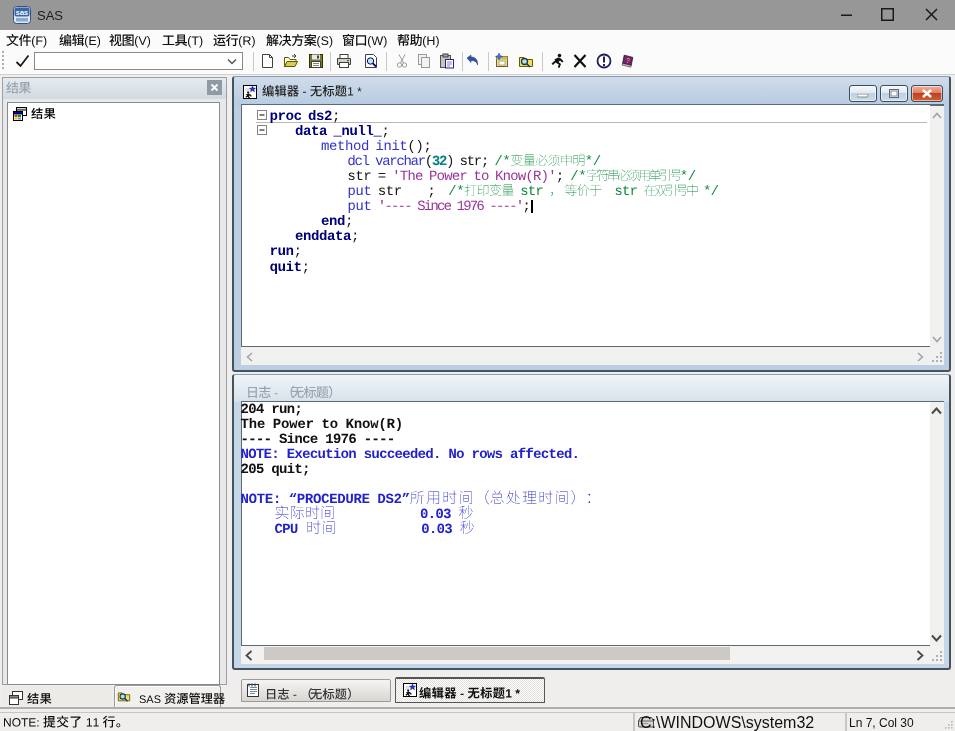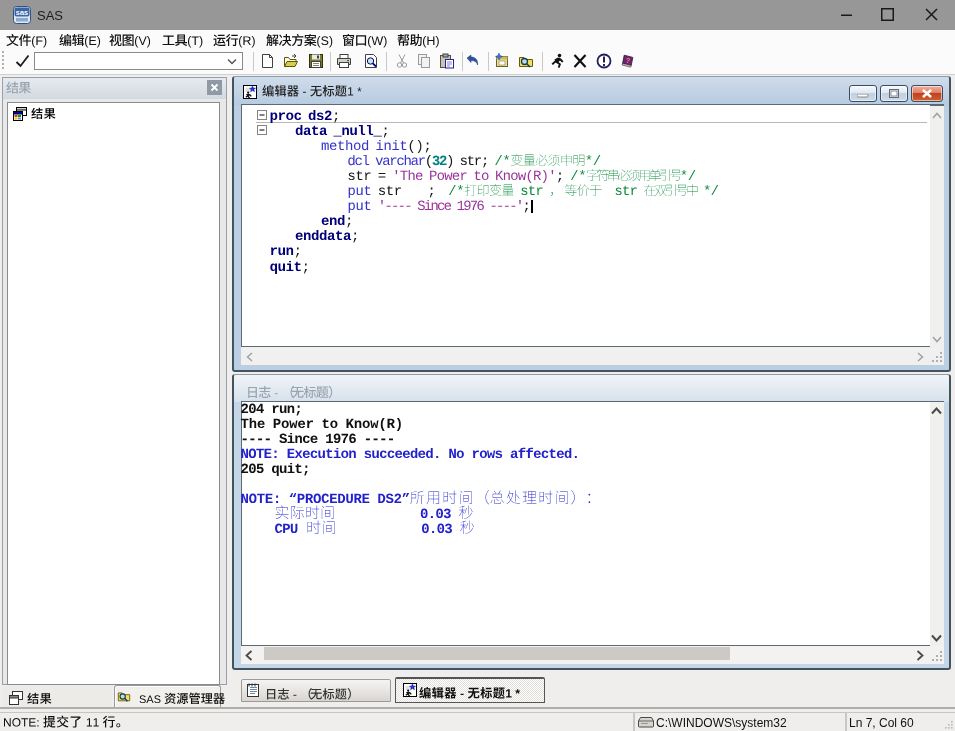--- a/index.html
+++ b/index.html
@@ -402,22 +402,22 @@
 <svg width="200" height="18" viewBox="0 0 200 18" style="position:absolute;left:3px;top:713px">
     <path fill="#111" d="M6.3 13.5 1.9 6.5 2 7 2 8V13.5H1V5.2H2.3L6.8 12.3Q6.7 11.2 6.7 10.7V5.2H7.7V13.5Z M17.5 9.3Q17.5 10.6 17 11.6Q16.5 12.6 15.5 13.1Q14.6 13.6 13.4 13.6Q12.1 13.6 11.2 13.1Q10.2 12.6 9.8 11.6Q9.3 10.6 9.3 9.3Q9.3 7.4 10.4 6.2Q11.4 5.1 13.4 5.1Q14.6 5.1 15.6 5.6Q16.5 6.1 17 7.1Q17.5 8 17.5 9.3ZM16.3 9.3Q16.3 7.8 15.5 6.9Q14.8 6 13.4 6Q12 6 11.2 6.9Q10.4 7.8 10.4 9.3Q10.4 10.9 11.2 11.8Q12 12.7 13.4 12.7Q14.8 12.7 15.6 11.8Q16.3 10.9 16.3 9.3Z M22.2 6.2V13.5H21.1V6.2H18.3V5.2H25.1V6.2Z M26.3 13.5V5.2H32.5V6.2H27.4V8.8H32.2V9.7H27.4V12.6H32.8V13.5Z M34.4 8.4V7.2H35.5V8.4ZM34.4 13.5V12.3H35.5V13.5Z M46.3 5.7V6.5H50.3V5.7ZM46.3 4V4.8H50.3V4ZM45.2 3.1H51.4V7.4H45.2ZM44.6 8.2H52.1V9.2H44.6ZM47.7 8.7H48.9V13.9L47.7 13.4ZM46.2 11Q46.6 12 47.1 12.5Q47.7 13 48.4 13.2Q49.1 13.3 49.9 13.3Q50.1 13.3 50.4 13.3Q50.8 13.3 51.2 13.3Q51.6 13.3 51.9 13.3Q52.3 13.3 52.5 13.3Q52.4 13.4 52.3 13.6Q52.3 13.8 52.2 14Q52.2 14.2 52.1 14.4H51.6H49.9Q49.1 14.4 48.4 14.3Q47.8 14.2 47.2 13.8Q46.7 13.5 46.2 12.9Q45.8 12.3 45.5 11.3ZM48.5 10.5H51.4V11.5H48.5ZM45.4 9.7 46.5 9.8Q46.3 11.4 45.8 12.6Q45.3 13.8 44.5 14.6Q44.4 14.5 44.2 14.3Q44 14.2 43.9 14.1Q43.7 13.9 43.6 13.8Q44.4 13.2 44.8 12.1Q45.3 11.1 45.4 9.7ZM40.3 9.4Q41.1 9.2 42.2 8.9Q43.2 8.6 44.3 8.2L44.5 9.3Q43.5 9.6 42.5 10Q41.5 10.3 40.6 10.5ZM40.5 5.2H44.4V6.3H40.5ZM42 2.7H43.1V13.1Q43.1 13.6 43 13.8Q42.9 14.1 42.6 14.2Q42.4 14.4 42 14.4Q41.6 14.5 40.9 14.5Q40.9 14.2 40.8 13.9Q40.7 13.6 40.6 13.3Q41 13.3 41.3 13.3Q41.6 13.3 41.8 13.3Q41.9 13.3 41.9 13.3Q42 13.2 42 13.1Z M61.4 8 62.7 8.4Q61.9 10.1 60.8 11.3Q59.6 12.5 58 13.3Q56.5 14.1 54.5 14.6Q54.5 14.4 54.3 14.2Q54.2 14 54.1 13.8Q53.9 13.6 53.8 13.5Q55.7 13.1 57.2 12.4Q58.7 11.7 59.8 10.7Q60.9 9.6 61.4 8ZM57.2 5.9 58.3 6.3Q57.9 6.9 57.3 7.4Q56.7 8 56.1 8.5Q55.5 8.9 55 9.3Q54.8 9.2 54.7 9Q54.5 8.8 54.3 8.7Q54.1 8.5 54 8.4Q54.6 8.1 55.2 7.7Q55.7 7.3 56.3 6.8Q56.8 6.3 57.2 5.9ZM57.8 8.1Q58.7 10.3 60.6 11.6Q62.5 12.9 65.5 13.4Q65.3 13.5 65.2 13.7Q65.1 13.9 64.9 14.1Q64.8 14.3 64.7 14.5Q62.7 14.1 61.2 13.3Q59.6 12.5 58.5 11.3Q57.4 10.1 56.7 8.5ZM54 4.4H65.2V5.6H54ZM61 6.5 61.9 5.8Q62.5 6.2 63.1 6.7Q63.8 7.2 64.3 7.7Q64.9 8.1 65.3 8.6L64.2 9.4Q63.9 8.9 63.4 8.4Q62.8 7.9 62.2 7.4Q61.6 6.9 61 6.5ZM58.5 3 59.6 2.6Q59.9 3 60.1 3.4Q60.4 3.9 60.5 4.3L59.3 4.7Q59.2 4.4 59 3.9Q58.7 3.4 58.5 3Z M72.2 7.2H73.5V13.1Q73.5 13.7 73.3 14Q73.2 14.2 72.7 14.4Q72.3 14.5 71.7 14.6Q71 14.6 70 14.6Q70 14.3 69.8 14Q69.7 13.6 69.5 13.4Q70 13.4 70.5 13.4Q71 13.4 71.4 13.4Q71.7 13.4 71.9 13.4Q72.1 13.4 72.1 13.3Q72.2 13.3 72.2 13.1ZM67.6 3.6H76.7V4.8H67.6ZM76.4 3.6H76.7L77 3.6L77.9 4.3Q77.3 5 76.5 5.7Q75.7 6.4 74.8 7Q73.9 7.6 73 8Q72.9 7.9 72.8 7.8Q72.6 7.6 72.5 7.4Q72.3 7.3 72.2 7.2Q72.8 6.9 73.4 6.5Q74 6.1 74.6 5.6Q75.1 5.2 75.6 4.8Q76.1 4.3 76.4 4Z M83.8 13.5V12.6H85.9V6.3L84.1 7.6V6.6L86 5.2H87V12.6H89V13.5Z M90.5 13.5V12.6H92.6V6.3L90.8 7.6V6.6L92.7 5.2H93.7V12.6H95.7V13.5Z M105.2 3.4H111.5V4.6H105.2ZM108.8 7.3H110V13.1Q110 13.6 109.9 13.9Q109.7 14.2 109.4 14.3Q109 14.5 108.4 14.5Q107.8 14.5 106.9 14.5Q106.9 14.3 106.8 13.9Q106.6 13.6 106.5 13.3Q106.9 13.3 107.3 13.4Q107.7 13.4 108 13.4Q108.3 13.4 108.4 13.3Q108.6 13.3 108.7 13.3Q108.8 13.2 108.8 13.1ZM104.7 7H111.9V8.1H104.7ZM102 8.2 103 7.1 103.2 7.2V14.6H102ZM103.4 5.5 104.6 5.9Q104.1 6.7 103.5 7.5Q102.8 8.4 102.1 9.1Q101.4 9.8 100.7 10.4Q100.6 10.2 100.5 10Q100.3 9.8 100.2 9.6Q100 9.4 99.9 9.3Q100.5 8.9 101.2 8.2Q101.8 7.6 102.4 6.9Q103 6.2 103.4 5.5ZM102.9 2.7 104.1 3.2Q103.7 3.7 103.1 4.3Q102.5 4.9 101.9 5.5Q101.3 6 100.7 6.4Q100.6 6.3 100.5 6.1Q100.4 5.9 100.2 5.8Q100.1 5.6 100 5.5Q100.5 5.1 101.1 4.6Q101.6 4.2 102.1 3.6Q102.6 3.1 102.9 2.7Z M115.3 10.4Q115.8 10.4 116.3 10.6Q116.7 10.9 117 11.4Q117.3 11.8 117.3 12.4Q117.3 12.9 117 13.4Q116.7 13.8 116.3 14.1Q115.8 14.4 115.3 14.4Q114.7 14.4 114.3 14.1Q113.8 13.8 113.6 13.4Q113.3 12.9 113.3 12.4Q113.3 11.8 113.6 11.4Q113.8 10.9 114.3 10.6Q114.7 10.4 115.3 10.4ZM115.3 13.6Q115.8 13.6 116.2 13.2Q116.5 12.9 116.5 12.4Q116.5 12 116.3 11.7Q116.2 11.5 115.9 11.3Q115.6 11.1 115.3 11.1Q114.9 11.1 114.7 11.3Q114.4 11.5 114.2 11.7Q114.1 12 114.1 12.4Q114.1 12.7 114.2 13Q114.4 13.3 114.7 13.4Q114.9 13.6 115.3 13.6Z"></path>
   </svg>
 <div class="abs" style="left:633px;top:713px;width:1.5px;height:18px;background:#c9c6c3"></div>
 <div class="abs" style="left:845px;top:713px;width:1.5px;height:18px;background:#c9c6c3"></div>
 <svg class="abs" style="left:638px;top:717px" width="16" height="11" viewBox="0 0 16 11">
 <path d="M2.5 0.5 h11 l2 3.5 v5 a1 1 0 0 1 -1 1 h-13 a1 1 0 0 1 -1 -1 v-5 Z" fill="#d8d5cf" stroke="#4a4a4a"></path>
 <path d="M0.7 4 h14.6" stroke="#4a4a4a" stroke-width="0.8"></path>
 <path d="M3 6.5 h7" stroke="#9a968e" stroke-width="1"></path>
 </svg>
-<div class="abs" style="left:656px;top:716px;width:180px;height:14px;font-size:12px;color:#111;line-height:14px">C:\WINDOWS\system32</div>
-<div class="abs" style="left:849px;top:716px;width:90px;height:14px;font-size:12px;color:#111;line-height:14px">Ln 7, Col 60</div>
+<div class="abs" style="left:640px;top:716px;width:180px;height:14px;font-size:16px;color:#111;line-height:14px">C:\WINDOWS\system32</div>
+<div class="abs" style="left:849px;top:716px;width:90px;height:14px;font-size:12px;color:#111;line-height:14px">Ln 7, Col 30</div>
 <svg class="abs" style="left:944px;top:720px" width="9" height="9" viewBox="0 0 9 9">
     <g fill="#bcb9b6">
       <rect x="7" y="7" width="1.6" height="1.6"></rect>
       <rect x="4" y="7" width="1.6" height="1.6"></rect>
       <rect x="1" y="7" width="1.6" height="1.6"></rect>
       <rect x="7" y="4" width="1.6" height="1.6"></rect>
       <rect x="7" y="1" width="1.6" height="1.6"></rect>
       <rect x="4" y="4" width="1.6" height="1.6"></rect>
     </g>
   </svg>

